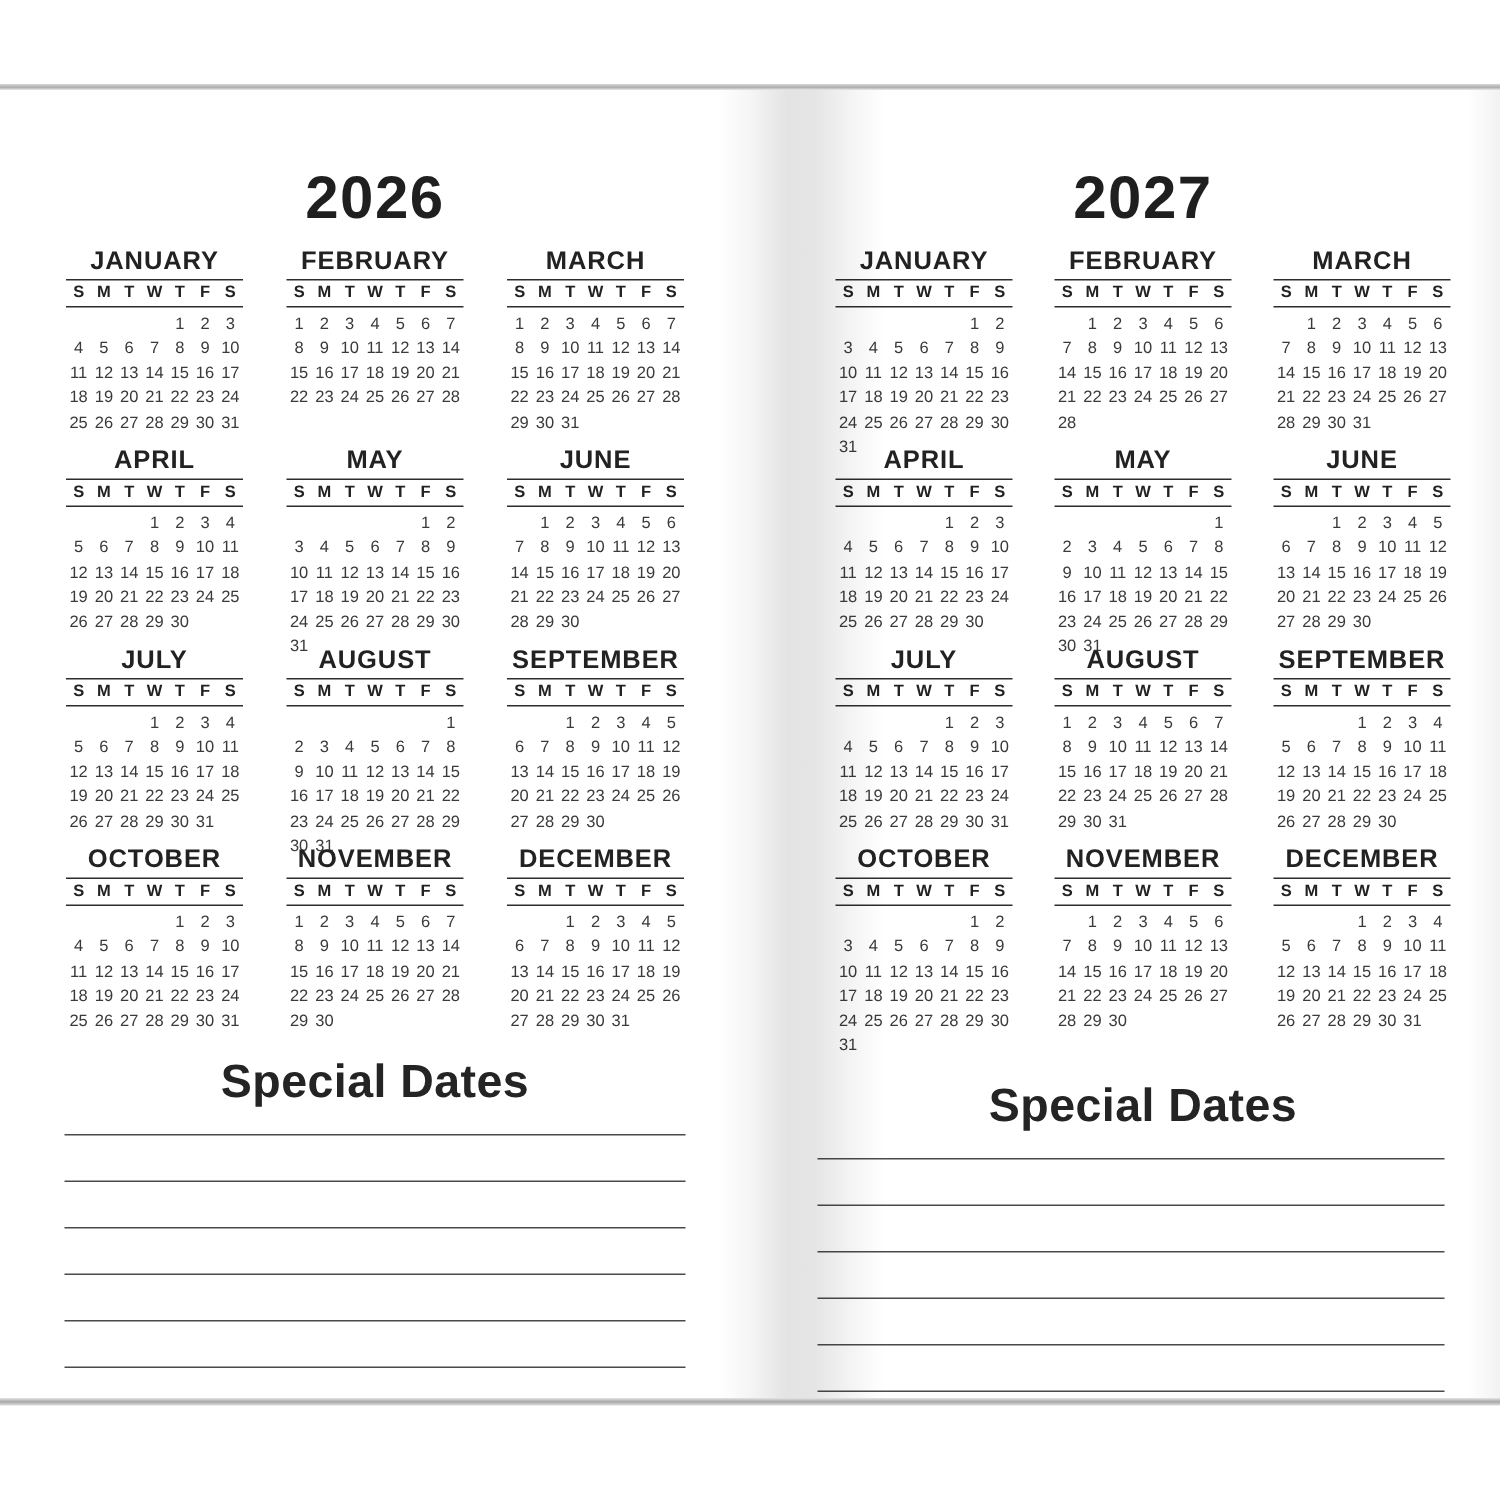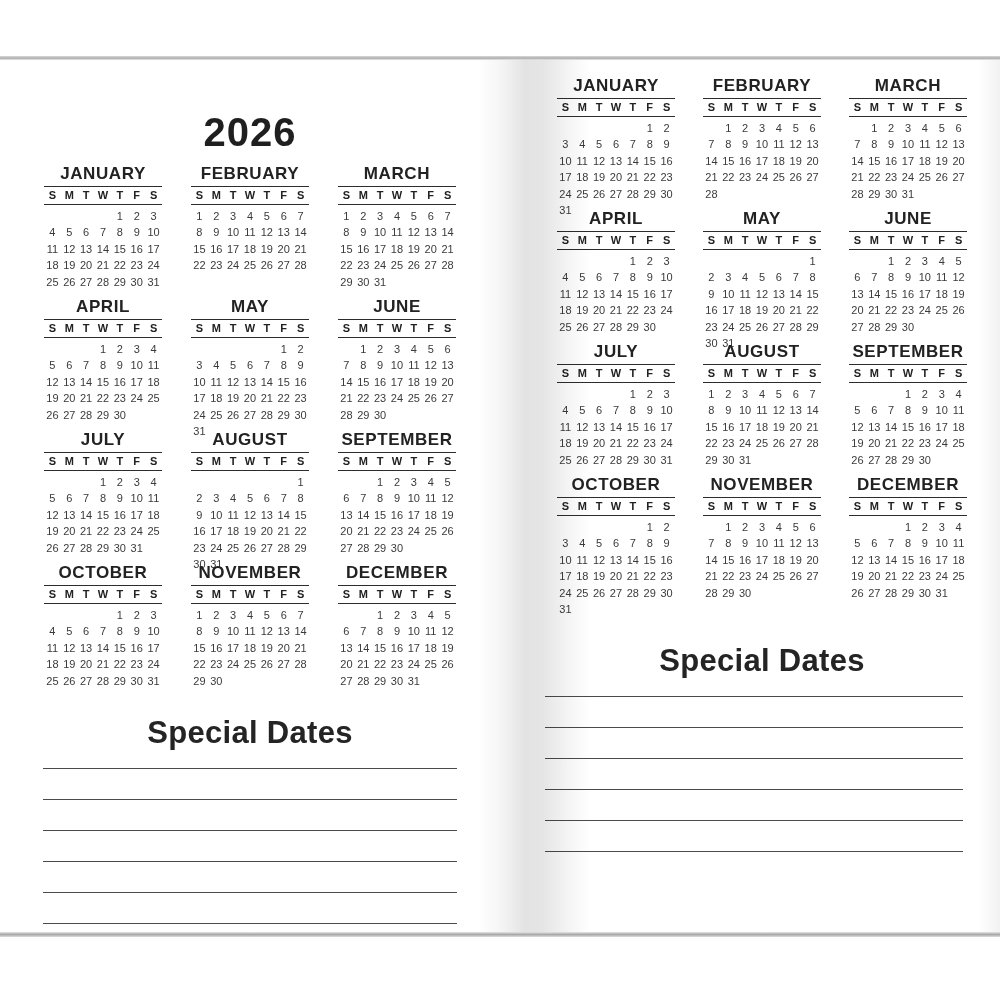--- a/index.html
+++ b/index.html
@@ -58,21 +58,21 @@
     border-top: 1.6px solid #2c2c2c; border-bottom: 1.6px solid #2c2c2c;
     padding: 1px 0;
   }
   .dow-cell { text-align: center; font-size: 11px; font-weight: 700; color: #222; line-height: 15px; }
   .weeks { padding-top: 3px; }
   .week-row { display: grid; grid-template-columns: repeat(7, 1fr); }
   .day-cell { text-align: center; font-size: 11px; font-weight: 500; color: #3a3a3a; line-height: 16.4px; }
 
   .special-dates-title {
     text-align: center; font-size: 31px; font-weight: 700; color: #242424;
-    letter-spacing: 0.3px; margin-top: 26px;
+    letter-spacing: 0.3px; margin-top: 14px;
   }
   .lines-block { margin-top: 17px; }
   .page-left  .lines-block { width: 414px; margin-left: -1px; }
   .page-right .lines-block { width: 418px; margin-left: -12px; }
   .write-line { border-top: 1.2px solid #4a4a4a; height: 0; margin-bottom: 30px; }
 </style>
 </head>
 <body>
 
 <div class="photo">
@@ -810,20 +810,21 @@
             <div class="write-line"></div>
             <div class="write-line"></div>
             <div class="write-line"></div>
             <div class="write-line"></div>
           </div>
       </div>
     </div>
 
     <div class="page page-right">
       <div class="page-inner-right">
+        <div class="year-title">2027</div>
         <div class="months-grid">
             <div class="month">
               <div class="month-name">JANUARY</div>
               <div class="dow-row">
                 <div class="dow-cell">S</div>
                 <div class="dow-cell">M</div>
                 <div class="dow-cell">T</div>
                 <div class="dow-cell">W</div>
                 <div class="dow-cell">T</div>
                 <div class="dow-cell">F</div>

